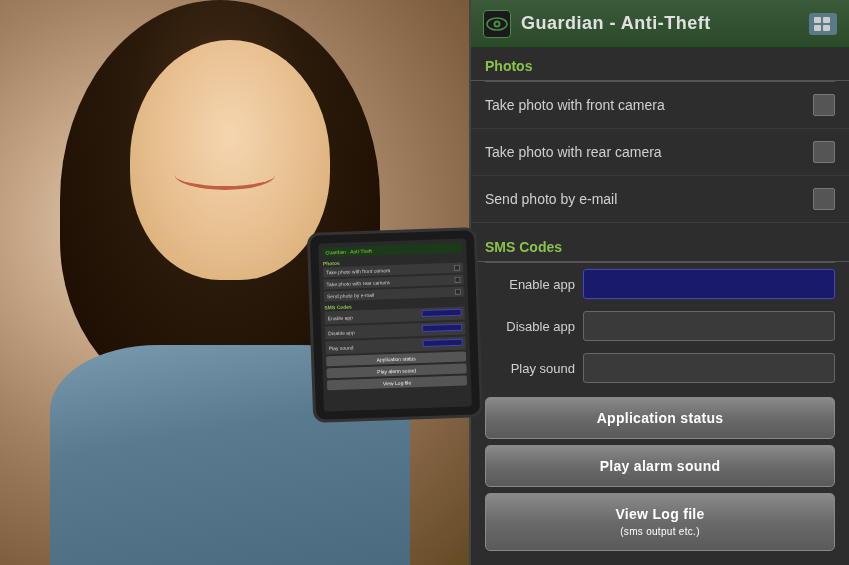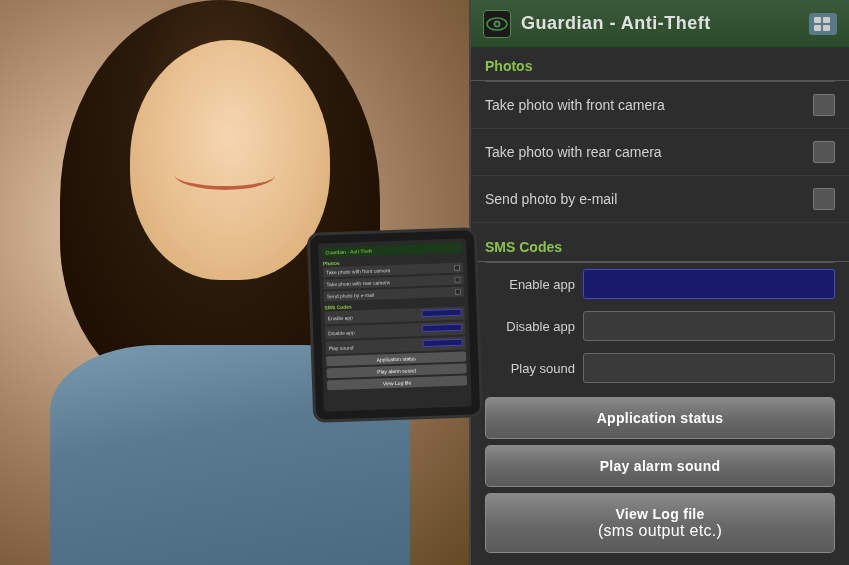--- a/index.html
+++ b/index.html
@@ -395,16 +395,16 @@
   </div>
 
   <div class="sms-row">
     <span class="sms-row-label">Play sound</span>
     <input class="sms-input empty-input" type="text" value="" style="">
   </div>
 
   <div class="action-buttons">
     <button class="action-btn">Application status</button>
     <button class="action-btn">Play alarm sound</button>
-    <button class="action-btn">View Log file<br><span style="font-size:16px;font-weight:normal;">(sms output etc.)</span></button>
+    <button class="action-btn">View Log file<br><span style="font-size:10px;font-weight:normal;">(sms output etc.)</span></button>
   </div>
 
 </div>
 
 </body></html>

